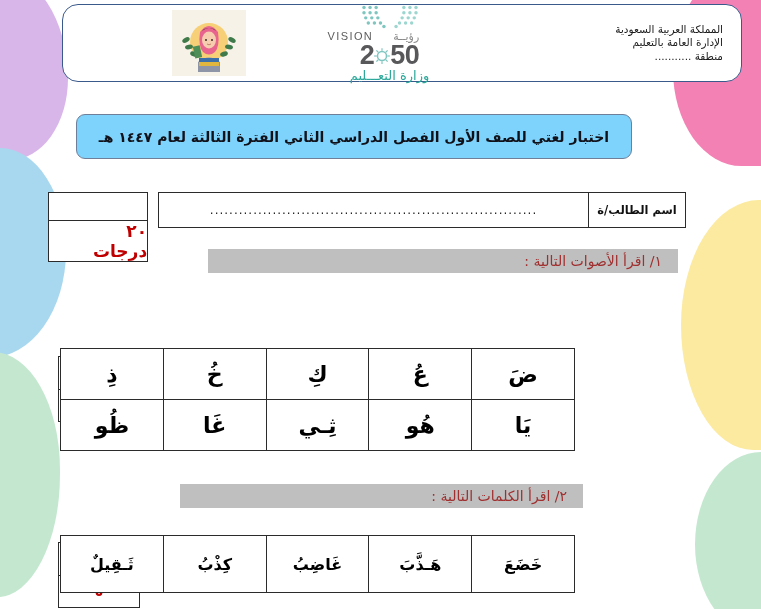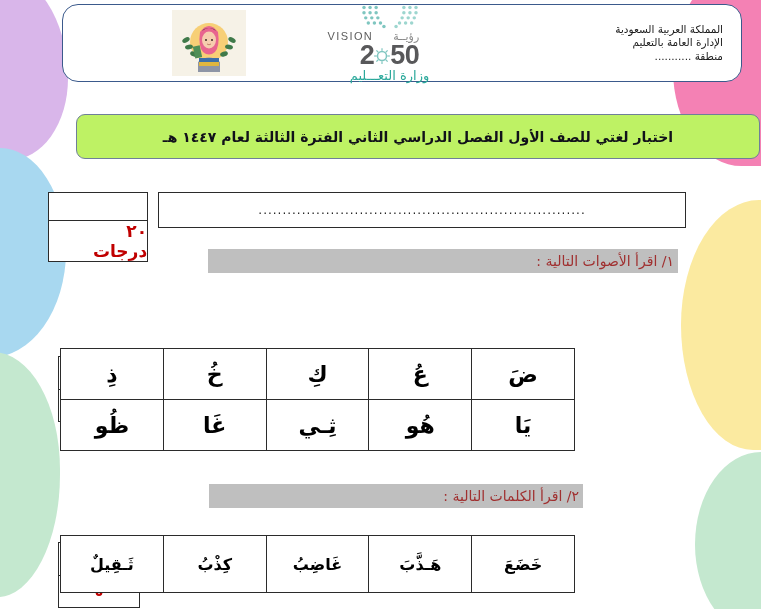--- a/index.html
+++ b/index.html
@@ -173,23 +173,23 @@
     height: 66px;
     background: #f6f2e7;
     display: block;
   }
 
   
   .title-banner {
     position: absolute;
     left: 76px;
     top: 114px;
-    width: 684px;
+    width: 556px;
     height: 45px;
-    background: #bef264;
+    background: #7dd3fc;
     border: 1.4px solid #6f7f99;
     border-radius: 9px;
     box-sizing: border-box;
     display: flex;
     align-items: center;
     justify-content: center;
   }
   .title-text {
     font-size: 14px;
     font-weight: bold;
@@ -274,32 +274,32 @@
   }
   .mark-q2 .mb-bottom { font-size: 14px; }
 
   
   .q-bar {
     position: absolute;
     background: #bfbfbf;
     display: flex;
     align-items: center;
     justify-content: flex-start;
-    padding-right: 4px;
+    padding-right: 16px;
     box-sizing: border-box;
   }
   .q-bar-text {
     font-size: 14px;
     font-weight: normal;
     color: #a03030;
     font-family: "DejaVu Sans", sans-serif;
     white-space: nowrap;
   }
   .q1-bar { right: 83px; top: 249px; width: 470px; height: 24px; }
-  .q2-bar { right: 178px; top: 484px; width: 374px; height: 24px; }
+  .q2-bar { right: 178px; top: 484px; width: 403px; height: 24px; }
 
   
   .grid-table {
     position: absolute;
     border-collapse: collapse;
     background: #fff;
     table-layout: fixed;
   }
   .grid-table td {
     border: 1.5px solid #2b2b2b;
@@ -449,20 +449,21 @@
   <div class="title-banner">
     <span class="title-text">اختبار لغتي للصف الأول  الفصل الدراسي الثاني  الفترة الثالثة لعام ١٤٤٧ هـ</span>
   </div>
 
   <div class="mark-box mark-total">
     <div class="mb-top"></div>
     <div class="mb-bottom">٢٠ درجات</div>
   </div>
 
   <div class="name-table">
+    <div class="name-label-cell">اسم الطالب/ة</div>
     <div class="name-value-cell">....................................................................</div>
   </div>
 
   <div class="q-bar q1-bar">
     <span class="q-bar-text">١/ اقرأ الأصوات التالية :</span>
   </div>
 
   <div class="mark-box mark-q1">
     <div class="mb-top"></div>
     <div class="mb-bottom">٥</div>

